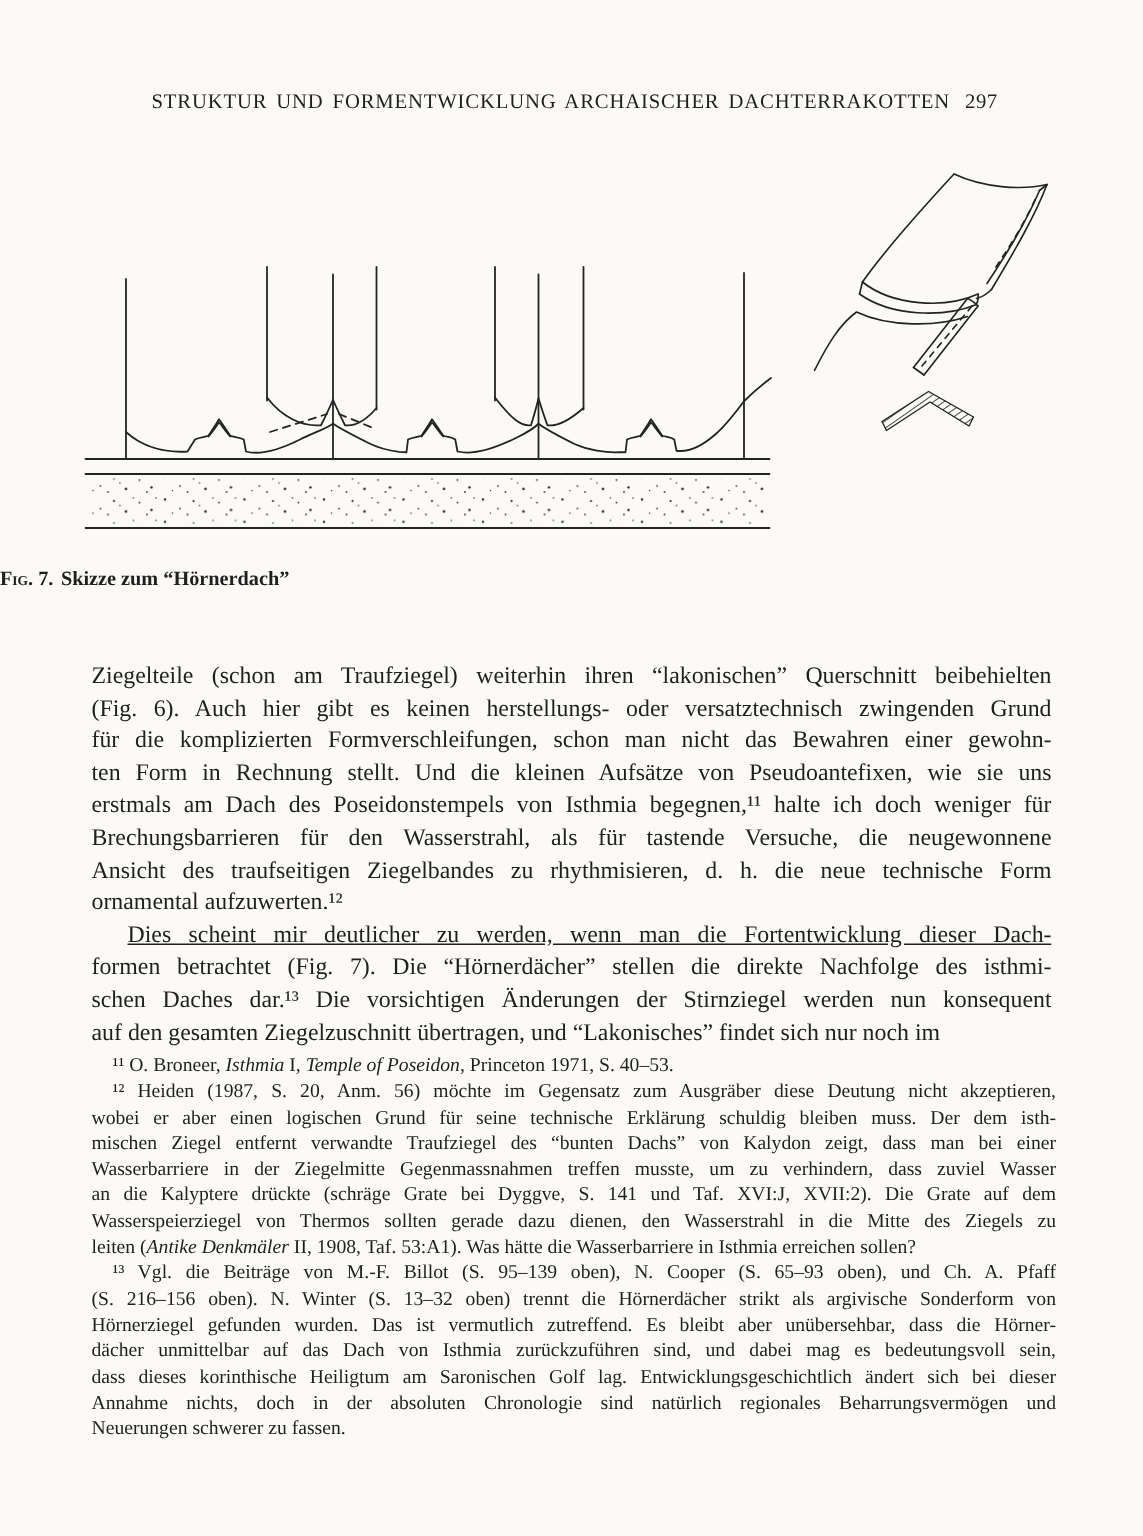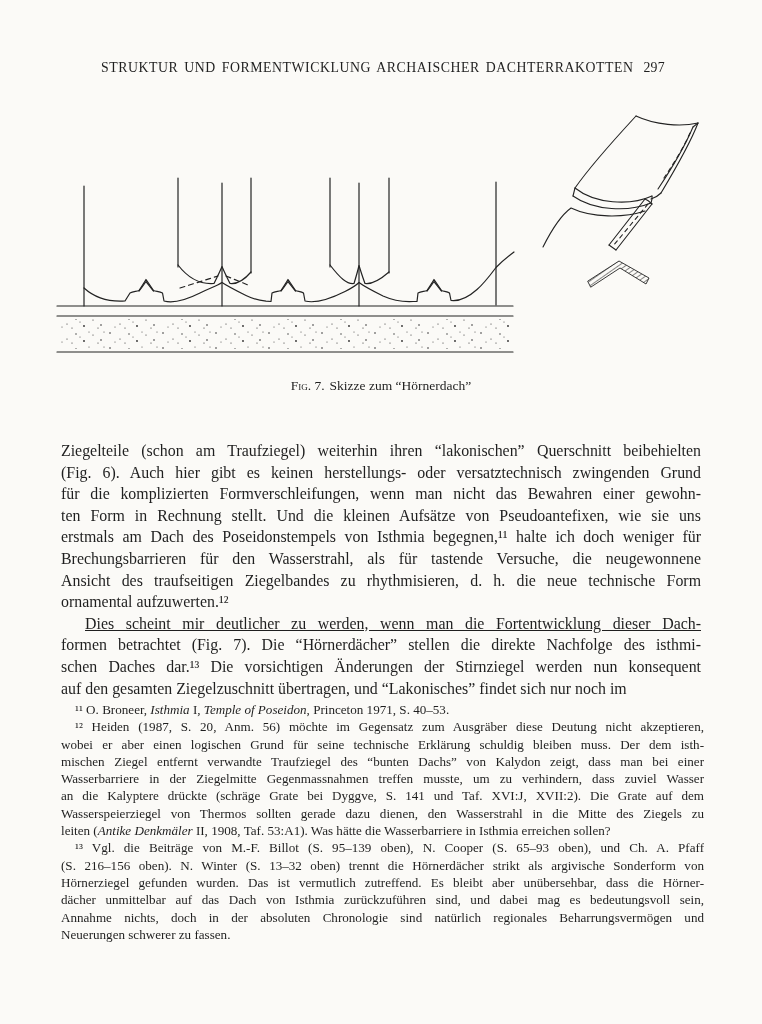--- a/index.html
+++ b/index.html
@@ -20,21 +20,21 @@
     position:absolute;top:60px;left:0;width:100%;
     text-align:center;
     font-size:13.8px;letter-spacing:0.55px;word-spacing:2px;
     padding-left:4px;box-sizing:border-box;
     white-space:nowrap;
   }
   .running-head .pagenum{margin-left:10px;letter-spacing:0.3px;}
   .figure-svg{position:absolute;left:0;top:95px;width:762px;height:270px;}
   .fig-caption{
     position:absolute;top:378px;left:0;width:100%;
-    text-align:center;font-size:13.5px;
+    font-size:13.5px;font-weight:bold;
   }
   .fig-caption .capfig{font-variant:small-caps;margin-right:5px;}
   .bodytext{
     position:absolute;left:61px;top:440px;width:640px;
     font-size:15.9px;line-height:21.6px;
   }
   .footnotes{
     position:absolute;left:61px;top:701px;width:643px;
     font-size:13.1px;line-height:17.3px;
   }
@@ -145,21 +145,21 @@
     </g>
   </svg>
 
   <div class="fig-caption">
     <span class="capfig">Fig. 7.</span><span>Skizze zum “Hörnerdach”</span>
   </div>
 
   <div class="bodytext" id="body-text">
       <div class="jline">Ziegelteile (schon am Traufziegel) weiterhin ihren “lakonischen” Querschnitt beibehielten</div>
       <div class="jline">(Fig. 6). Auch hier gibt es keinen herstellungs- oder versatztechnisch zwingenden Grund</div>
-      <div class="jline">für die komplizierten Formverschleifungen, wenn man nicht das Bewahren einer gewohn-</div>
+      <div class="jline">für die komplizierten Formverschleifungen, schon man nicht das Bewahren einer gewohn-</div>
       <div class="jline">ten Form in Rechnung stellt. Und die kleinen Aufsätze von Pseudoantefixen, wie sie uns</div>
       <div class="jline">erstmals am Dach des Poseidonstempels von Isthmia begegnen,¹¹ halte ich doch weniger für</div>
       <div class="jline">Brechungsbarrieren für den Wasserstrahl, als für tastende Versuche, die neugewonnene</div>
       <div class="jline">Ansicht des traufseitigen Ziegelbandes zu rhythmisieren, d. h. die neue technische Form</div>
       <div class="jline last">ornamental aufzuwerten.¹²</div>
       <div class="jline find">Dies scheint mir deutlicher zu werden, wenn man die Fortentwicklung dieser Dach-</div>
       <div class="jline">formen betrachtet (Fig. 7). Die “Hörnerdächer” stellen die direkte Nachfolge des isthmi-</div>
       <div class="jline">schen Daches dar.¹³ Die vorsichtigen Änderungen der Stirnziegel werden nun konsequent</div>
       <div class="jline last">auf den gesamten Ziegelzuschnitt übertragen, und “Lakonisches” findet sich nur noch im</div>
     </div>
@@ -170,17 +170,18 @@
       <div class="jline">wobei er aber einen logischen Grund für seine technische Erklärung schuldig bleiben muss. Der dem isth-</div>
       <div class="jline">mischen Ziegel entfernt verwandte Traufziegel des “bunten Dachs” von Kalydon zeigt, dass man bei einer</div>
       <div class="jline">Wasserbarriere in der Ziegelmitte Gegenmassnahmen treffen musste, um zu verhindern, dass zuviel Wasser</div>
       <div class="jline">an die Kalyptere drückte (schräge Grate bei Dyggve, S. 141 und Taf. XVI:J, XVII:2). Die Grate auf dem</div>
       <div class="jline">Wasserspeierziegel von Thermos sollten gerade dazu dienen, den Wasserstrahl in die Mitte des Ziegels zu</div>
       <div class="jline last">leiten (<i>Antike Denkmäler</i> II, 1908, Taf. 53:A1). Was hätte die Wasserbarriere in Isthmia erreichen sollen?</div>
       <div class="jline find">¹³ Vgl. die Beiträge von M.-F. Billot (S. 95–139 oben), N. Cooper (S. 65–93 oben), und Ch. A. Pfaff</div>
       <div class="jline">(S. 216–156 oben). N. Winter (S. 13–32 oben) trennt die Hörnerdächer strikt als argivische Sonderform von</div>
       <div class="jline">Hörnerziegel gefunden wurden. Das ist vermutlich zutreffend. Es bleibt aber unübersehbar, dass die Hörner-</div>
       <div class="jline">dächer unmittelbar auf das Dach von Isthmia zurückzuführen sind, und dabei mag es bedeutungsvoll sein,</div>
+      <div class="jline">dass dieses korinthische Heiligtum am Saronischen Golf lag. Entwicklungsgeschichtlich ändert sich bei dieser</div>
       <div class="jline">Annahme nichts, doch in der absoluten Chronologie sind natürlich regionales Beharrungsvermögen und</div>
       <div class="jline last">Neuerungen schwerer zu fassen.</div>
     </div>
 
 </div>
 
 </body></html>

